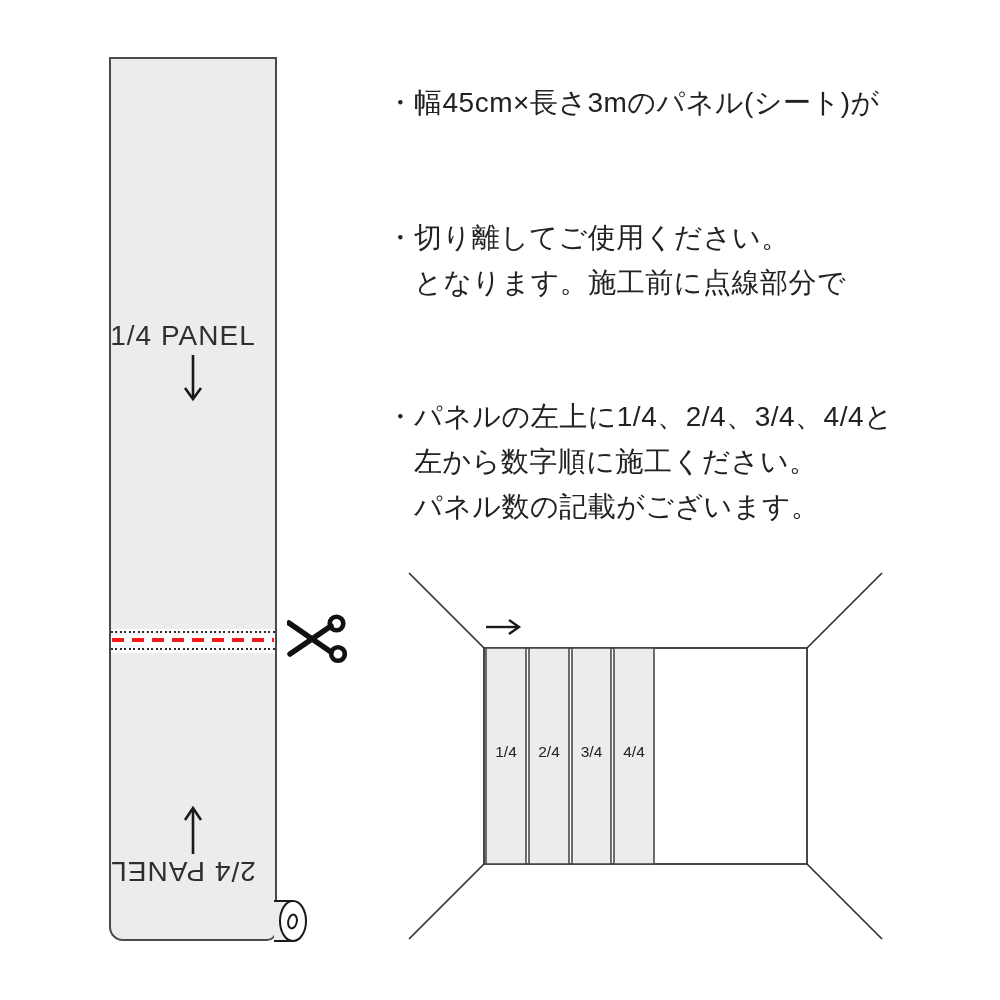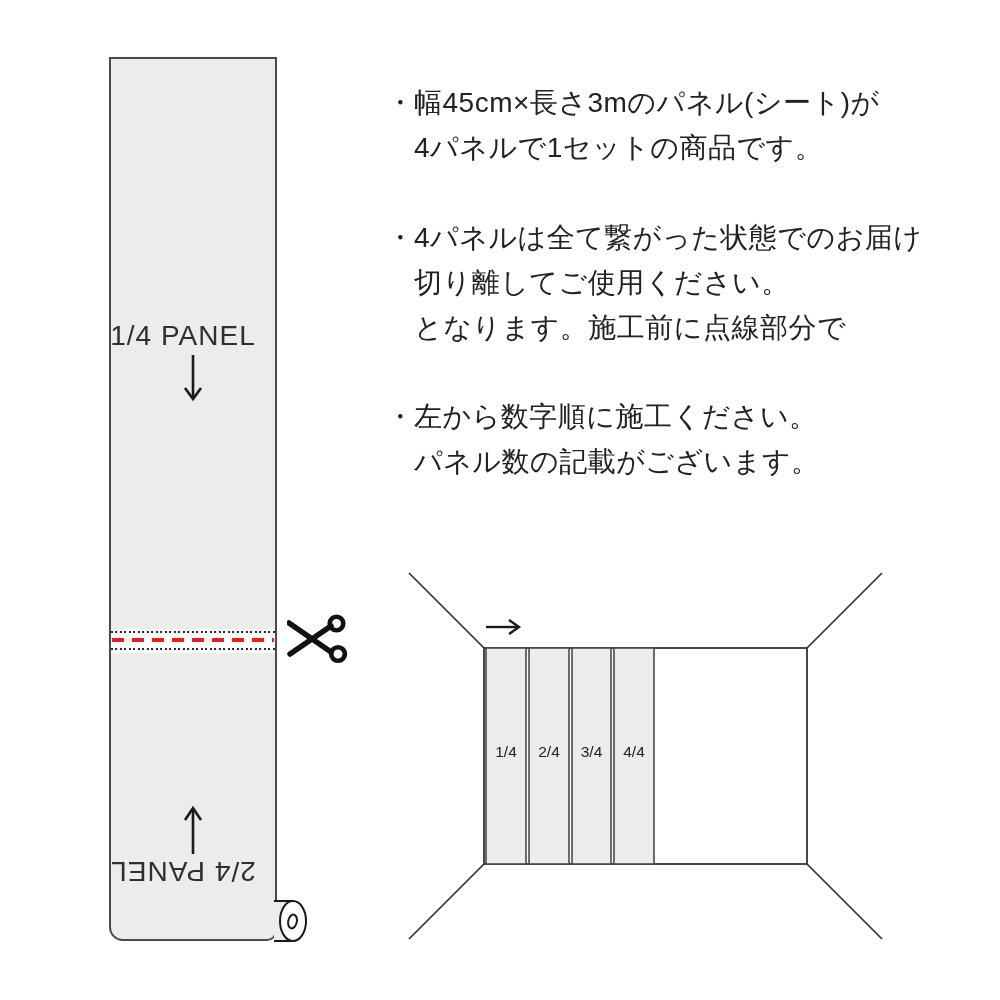--- a/index.html
+++ b/index.html
@@ -89,32 +89,31 @@
     <path d="M 8 8 L 27 8 A 13 20 0 0 1 27 48 L 8 48 Z" fill="#ececec" stroke="none"></path>
     <line x1="8" y1="8" x2="27" y2="8" stroke="#1a1a1a" stroke-width="2"></line>
     <line x1="8" y1="48" x2="27" y2="48" stroke="#1a1a1a" stroke-width="2"></line>
     <ellipse cx="27" cy="28" rx="13" ry="20" fill="#ffffff" stroke="#1a1a1a" stroke-width="2"></ellipse>
     <ellipse cx="26.5" cy="28.5" rx="4.3" ry="7" fill="none" stroke="#1a1a1a" stroke-width="2" transform="rotate(12 26.5 28.5)"></ellipse>
   </svg>
 
   <div class="instr instr-1">
     <span class="bullet">・</span>
     <div class="iline">幅45cm×長さ3mのパネル(シート)が</div>
-    <div class="iline">4パネルで1セットの商品です。</div>
   </div>
 
   <div class="instr instr-2">
     <span class="bullet">・</span>
-    <div class="iline">4パネルは全て繋がった状態でのお届け</div>
     <div class="iline">切り離してご使用ください。</div>
     <div class="iline">となります。施工前に点線部分で</div>
   </div>
 
   <div class="instr instr-3">
     <span class="bullet">・</span>
+    <div class="iline">パネルの左上に1/4、2/4、3/4、4/4と</div>
     <div class="iline">左から数字順に施工ください。</div>
     <div class="iline">パネル数の記載がございます。</div>
   </div>
 
   <svg class="room-svg" width="505" height="400" viewBox="0 0 505 400">
 
     <line x1="14" y1="18" x2="89" y2="93" stroke="#333" stroke-width="1.7"></line>
     <line x1="487" y1="18" x2="412" y2="93" stroke="#333" stroke-width="1.7"></line>
     <line x1="14" y1="384" x2="89" y2="309" stroke="#333" stroke-width="1.7"></line>
     <line x1="487" y1="384" x2="412" y2="309" stroke="#333" stroke-width="1.7"></line>

